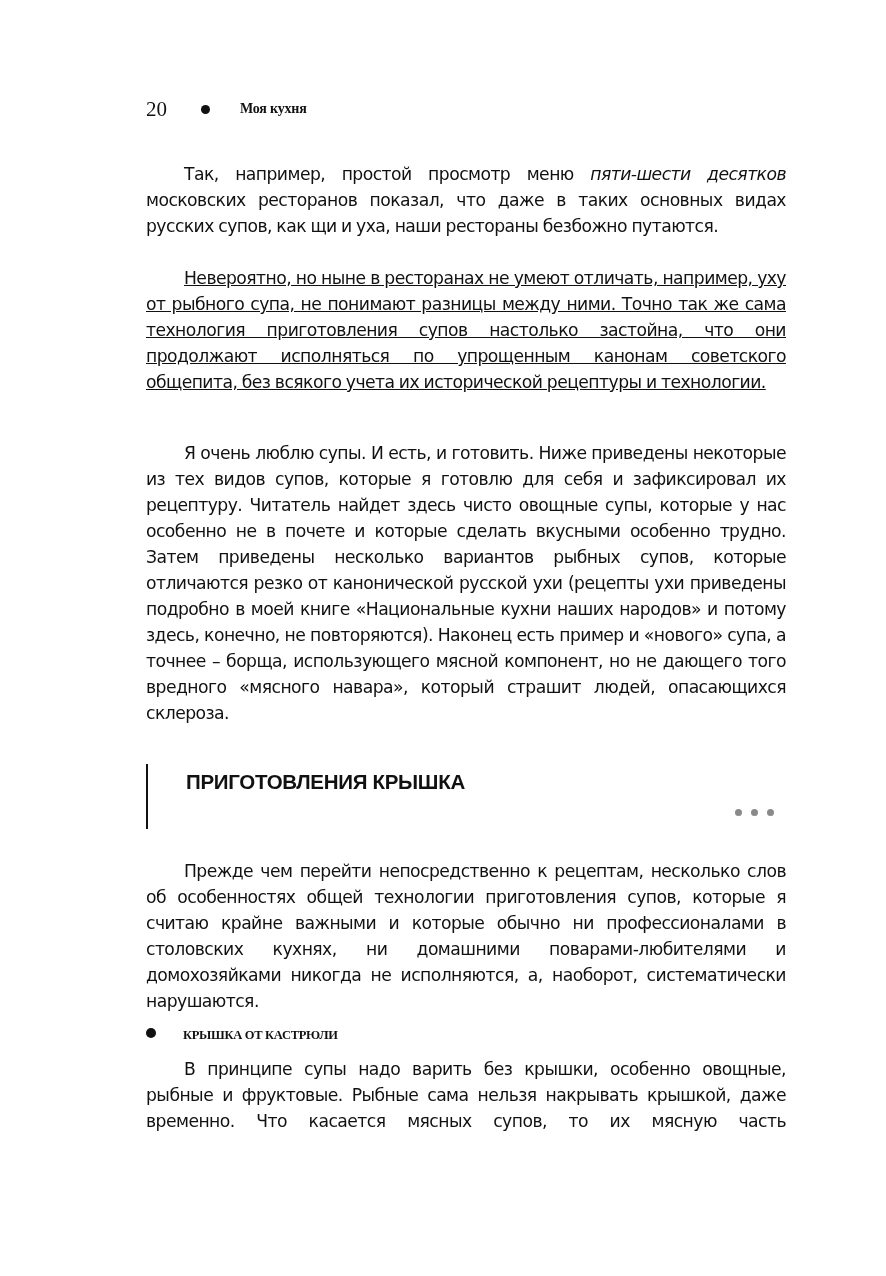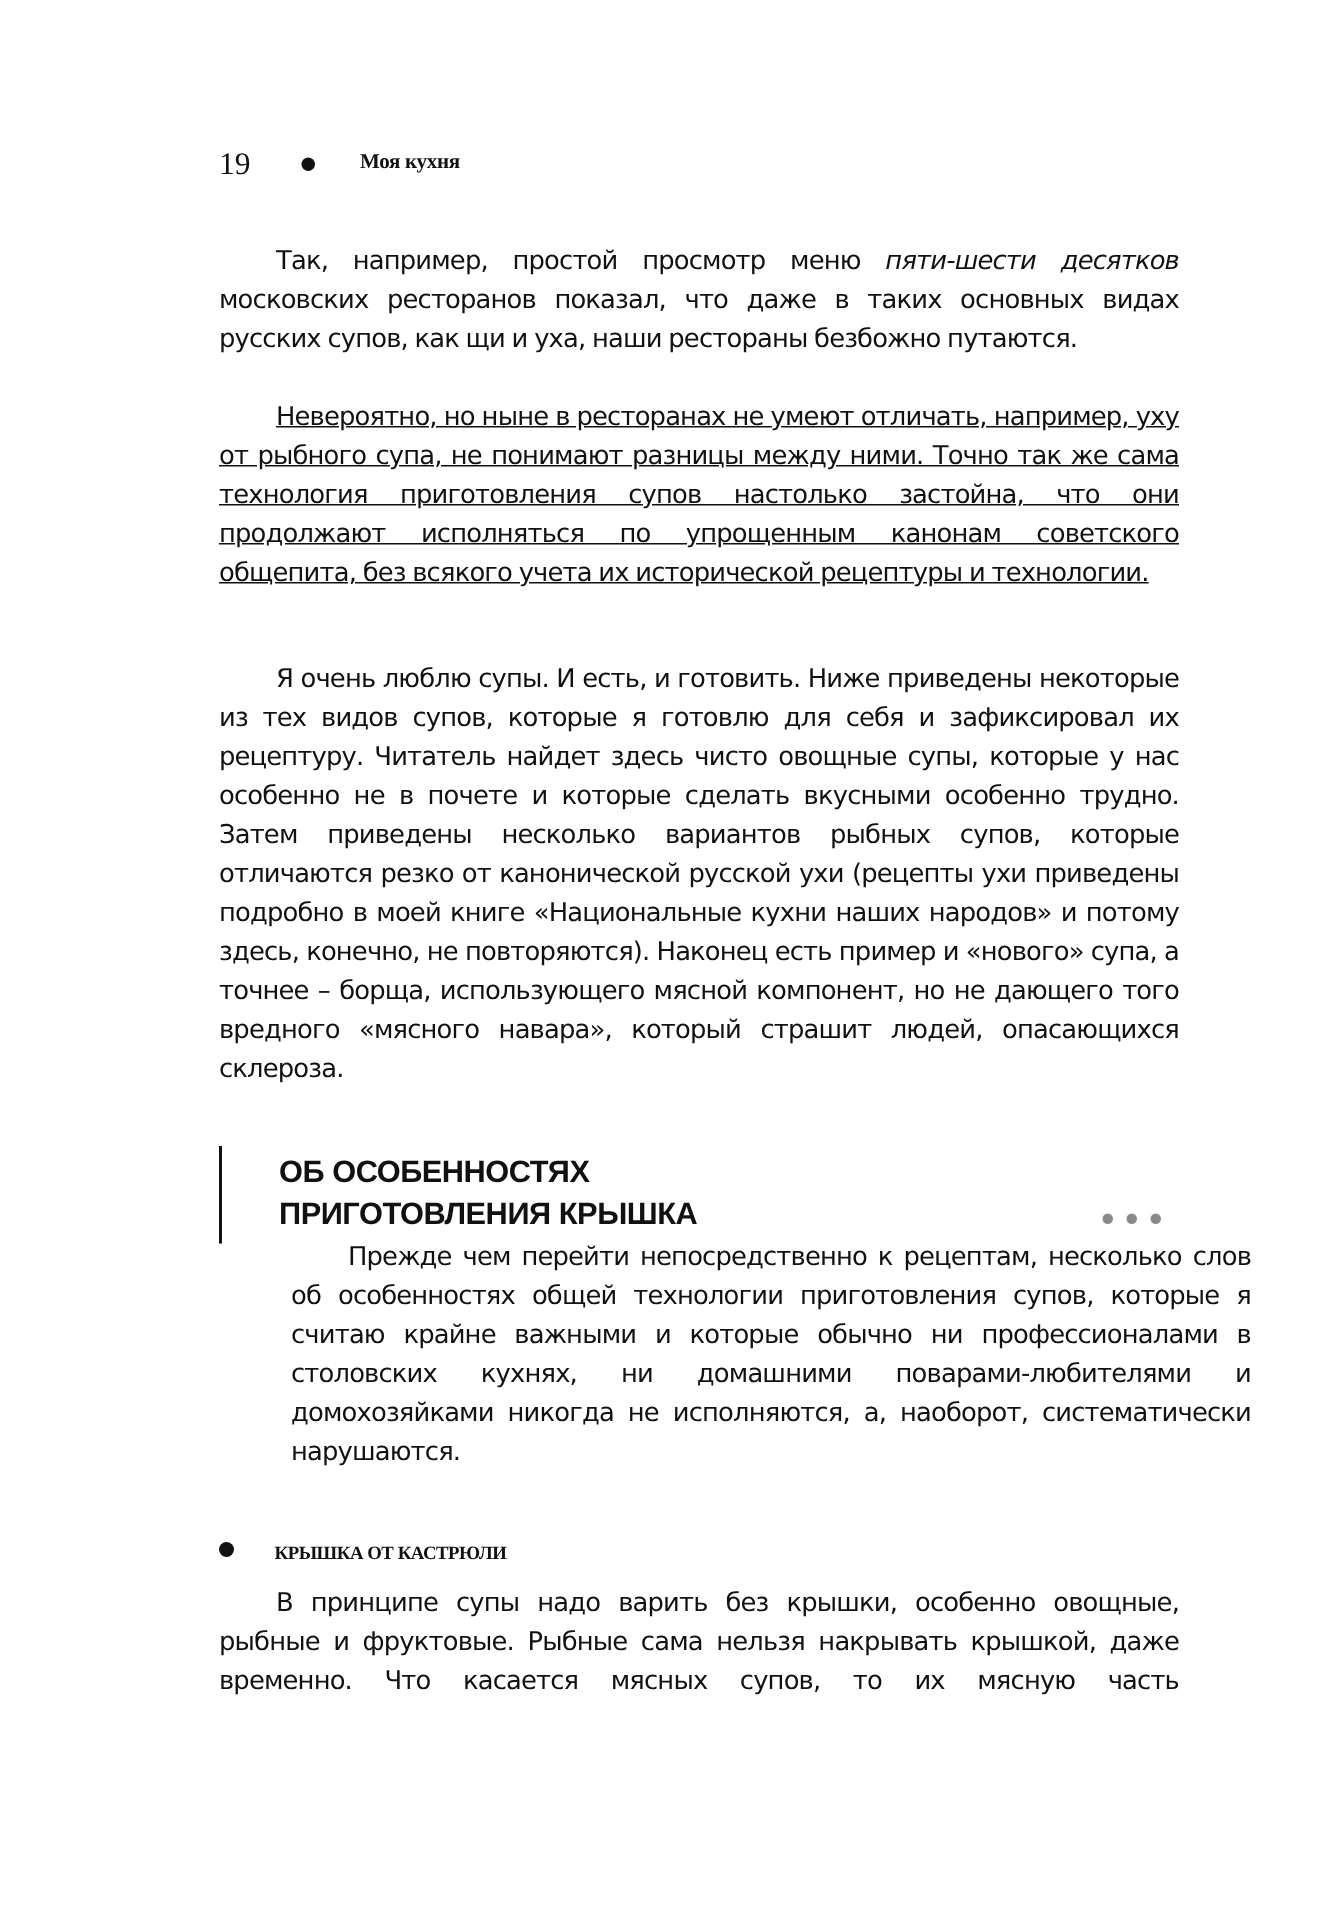--- a/index.html
+++ b/index.html
@@ -12,51 +12,50 @@
   .body-text p { margin:0; text-align:justify; text-indent:38px; text-align-last:left; }
   .body-text em { font-style:italic; }
   #block1 { top:161px; }
   #block2 { top:265px;text-decoration:underline; }
   #block3 { top:440px; }
   .section { position:absolute; left:146px; top:764px; width:640px; height:65px; }
   .section-bar { position:absolute; left:0; top:0; width:2px; height:65px; background:#111; }
   .section-title { position:absolute; left:40px; top:4px; font-family:"Liberation Sans", sans-serif; font-weight:bold; font-size:20.5px; line-height:28px; letter-spacing:-0.3px; color:#111; }
   .section-dots { position:absolute; right:12px; top:45px; display:flex; gap:9px; }
   .section-dots span { width:7px; height:7px; border-radius:50%; background:#8a8a8a; display:block; }
-  #block4 { top:825px;margin-left:48px; }
+  #block4 { top:858px; }
   .subhead { position:absolute; left:146px; top:1028px; display:flex; align-items:flex-start; font-family:"Liberation Serif", serif; }
   .subhead-dot { width:10px; height:10px; border-radius:50%; background:#111; margin-right:27px; }
   .subhead-text { font-size:12.5px; font-weight:bold; letter-spacing:-0.3px; }
   #block5 { top:1056px; }
 </style>
 </head>
 <body>
 
 <header class="running-head">
-  <span class="page-num">19</span>
+  <span class="page-num">20</span>
   <span class="head-dot"></span>
   <span class="head-title">Моя кухня</span>
 </header>
 
 <div class="body-text" id="block1">
   <p><span>Так, например, простой просмотр меню </span><em>пяти-шести десятков</em><span> московских ресторанов показал, что даже в таких основных видах русских супов, как щи и уха, наши рестораны безбожно путаются.</span></p>
 </div>
 
 <div class="body-text" id="block2">
   <p>Невероятно, но ныне в ресторанах не умеют отличать, например, уху от рыбного супа, не понимают разницы между ними. Точно так же сама технология приготовления супов настолько застойна, что они продолжают исполняться по упрощенным канонам советского общепита, без всякого учета их исторической рецептуры и технологии.</p>
 </div>
 
 <div class="body-text" id="block3">
   <p>Я очень люблю супы. И есть, и готовить. Ниже приведены некоторые из тех видов супов, которые я готовлю для себя и зафиксировал их рецептуру. Читатель найдет здесь чисто овощные супы, которые у нас особенно не в почете и которые сделать вкусными особенно трудно. Затем приведены несколько вариантов рыбных супов, которые отличаются резко от канонической русской ухи (рецепты ухи приведены подробно в моей книге «Национальные кухни наших народов» и потому здесь, конечно, не повторяются). Наконец есть пример и «нового» супа, а точнее – борща, использующего мясной компонент, но не дающего того вредного «мясного навара», который страшит людей, опасающихся склероза.</p>
 </div>
 
 <section class="section">
   <div class="section-bar"></div>
   <div class="section-title">
-    <div>ОБ ОСОБЕННОСТЯХ</div>
     <div>ПРИГОТОВЛЕНИЯ КРЫШКА</div>
   </div>
   <div class="section-dots">
     <span></span>
       <span></span>
       <span></span>
   </div>
 </section>
 
 <div class="body-text" id="block4">

